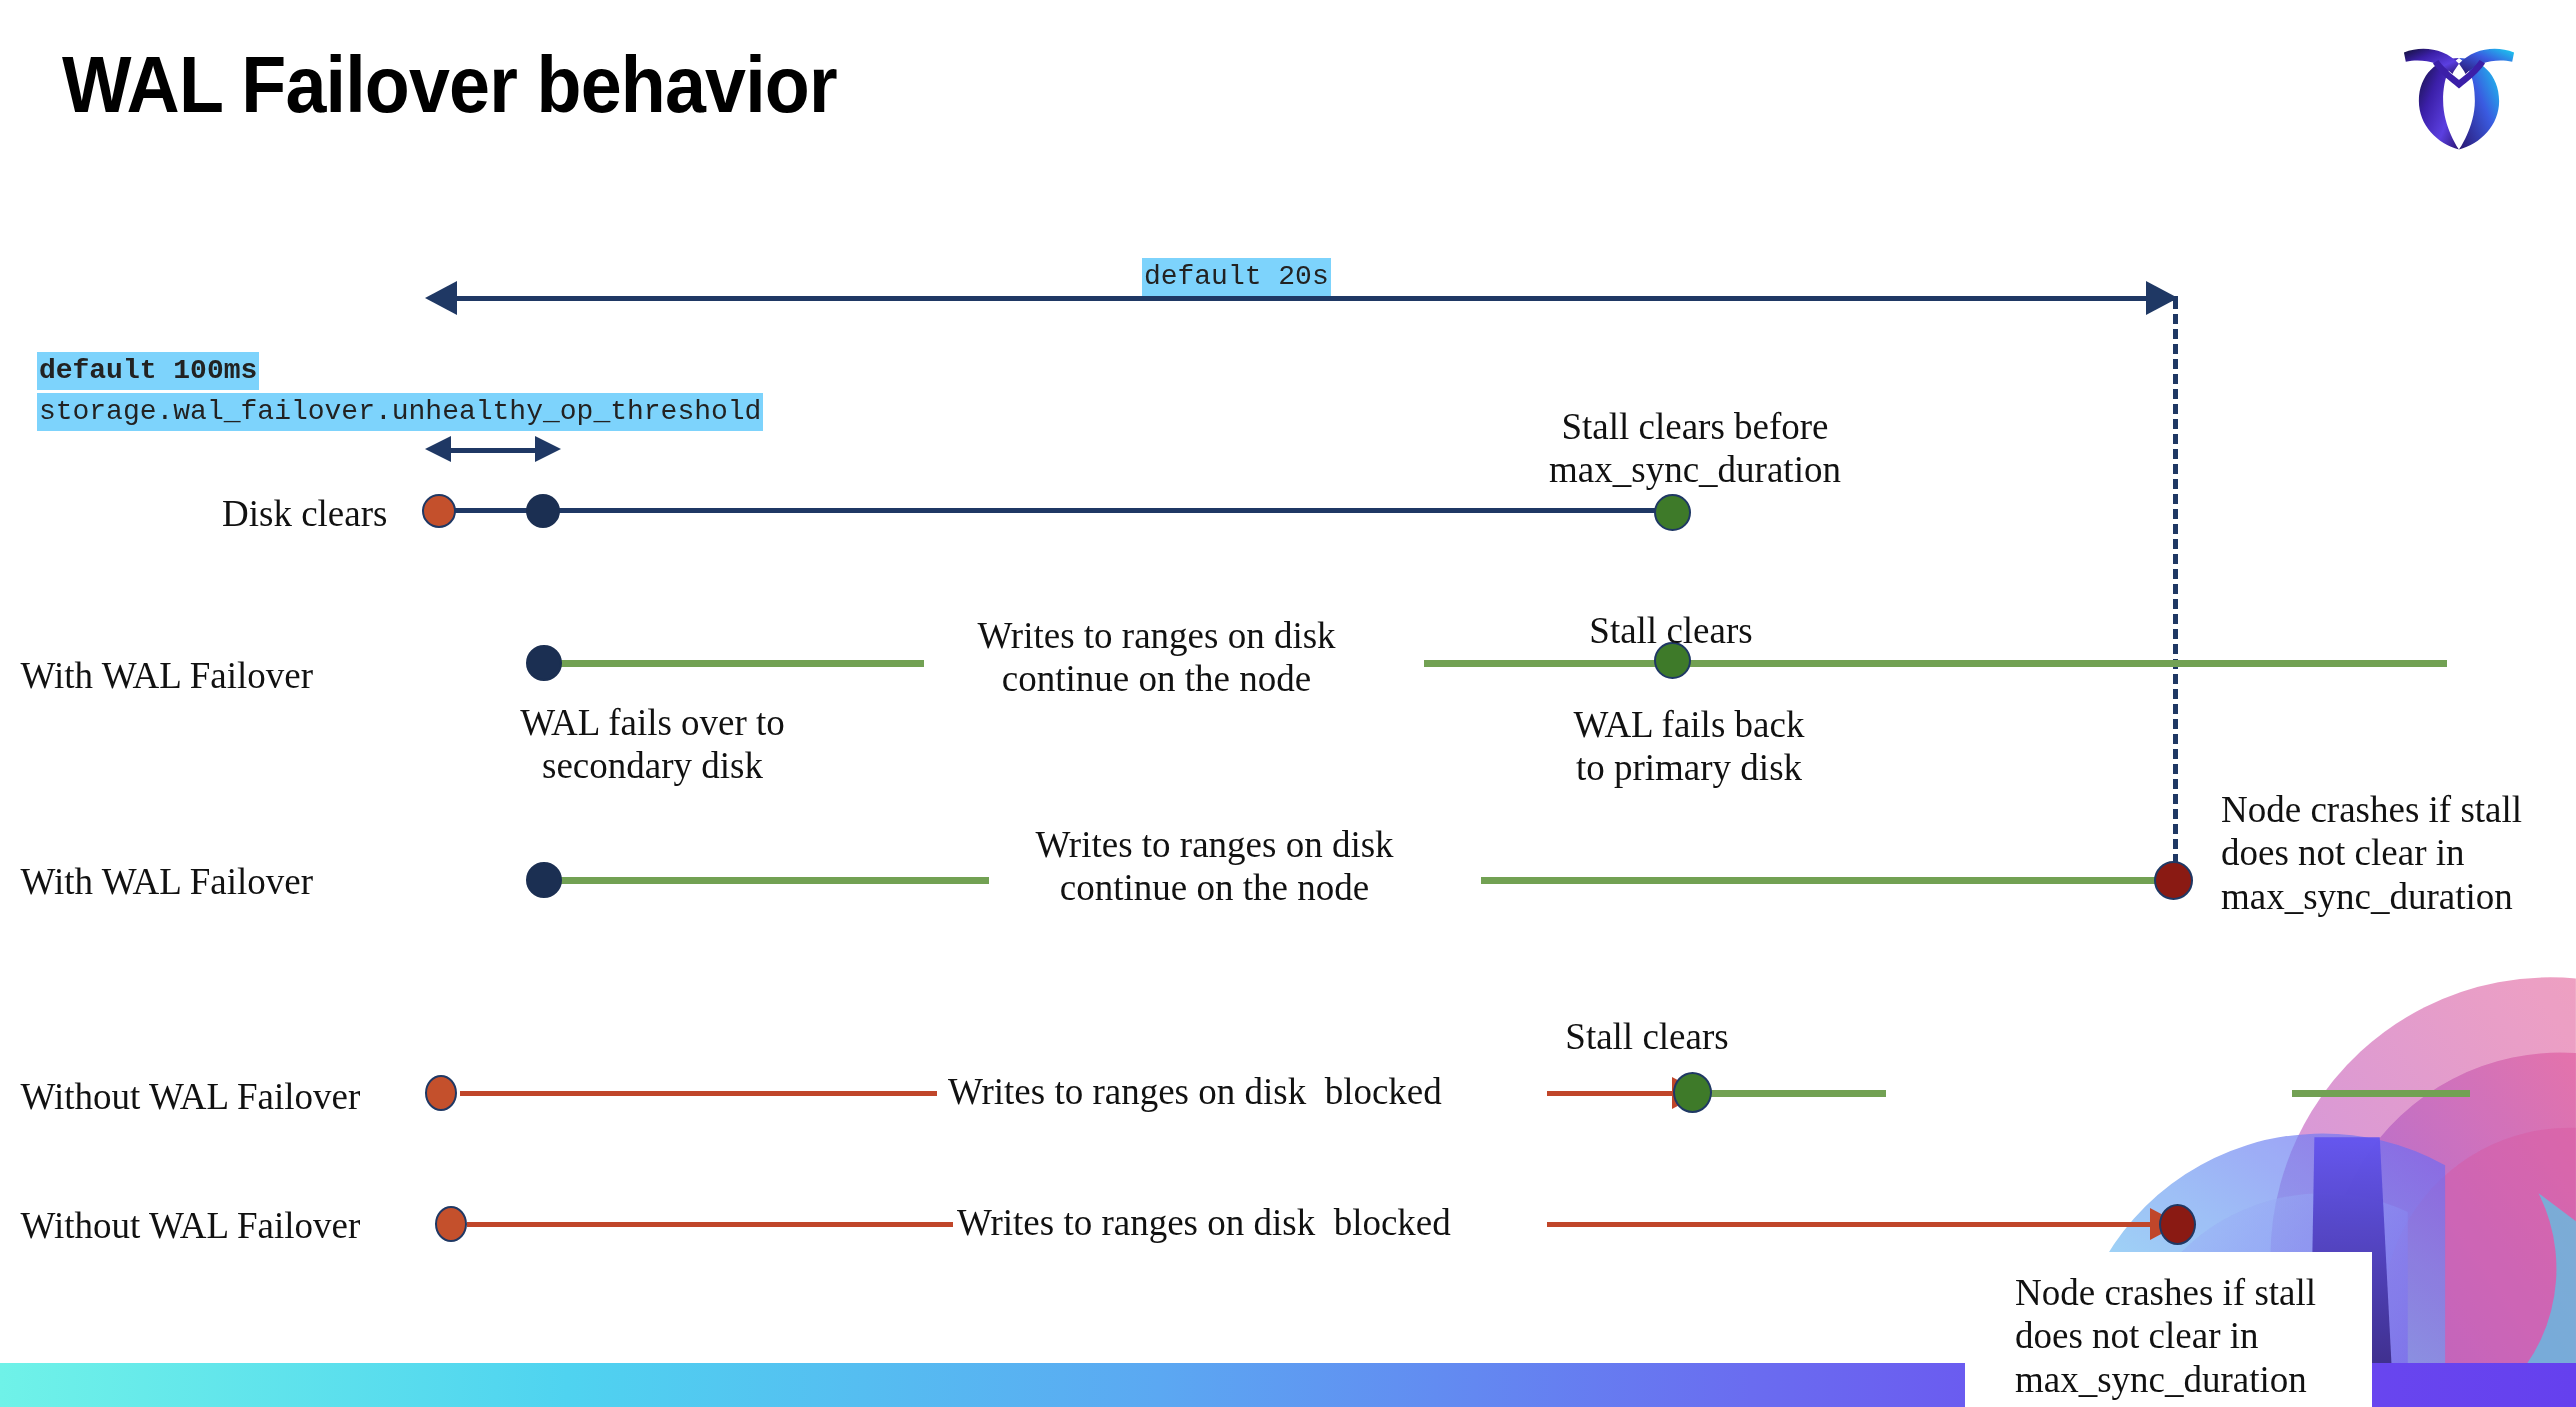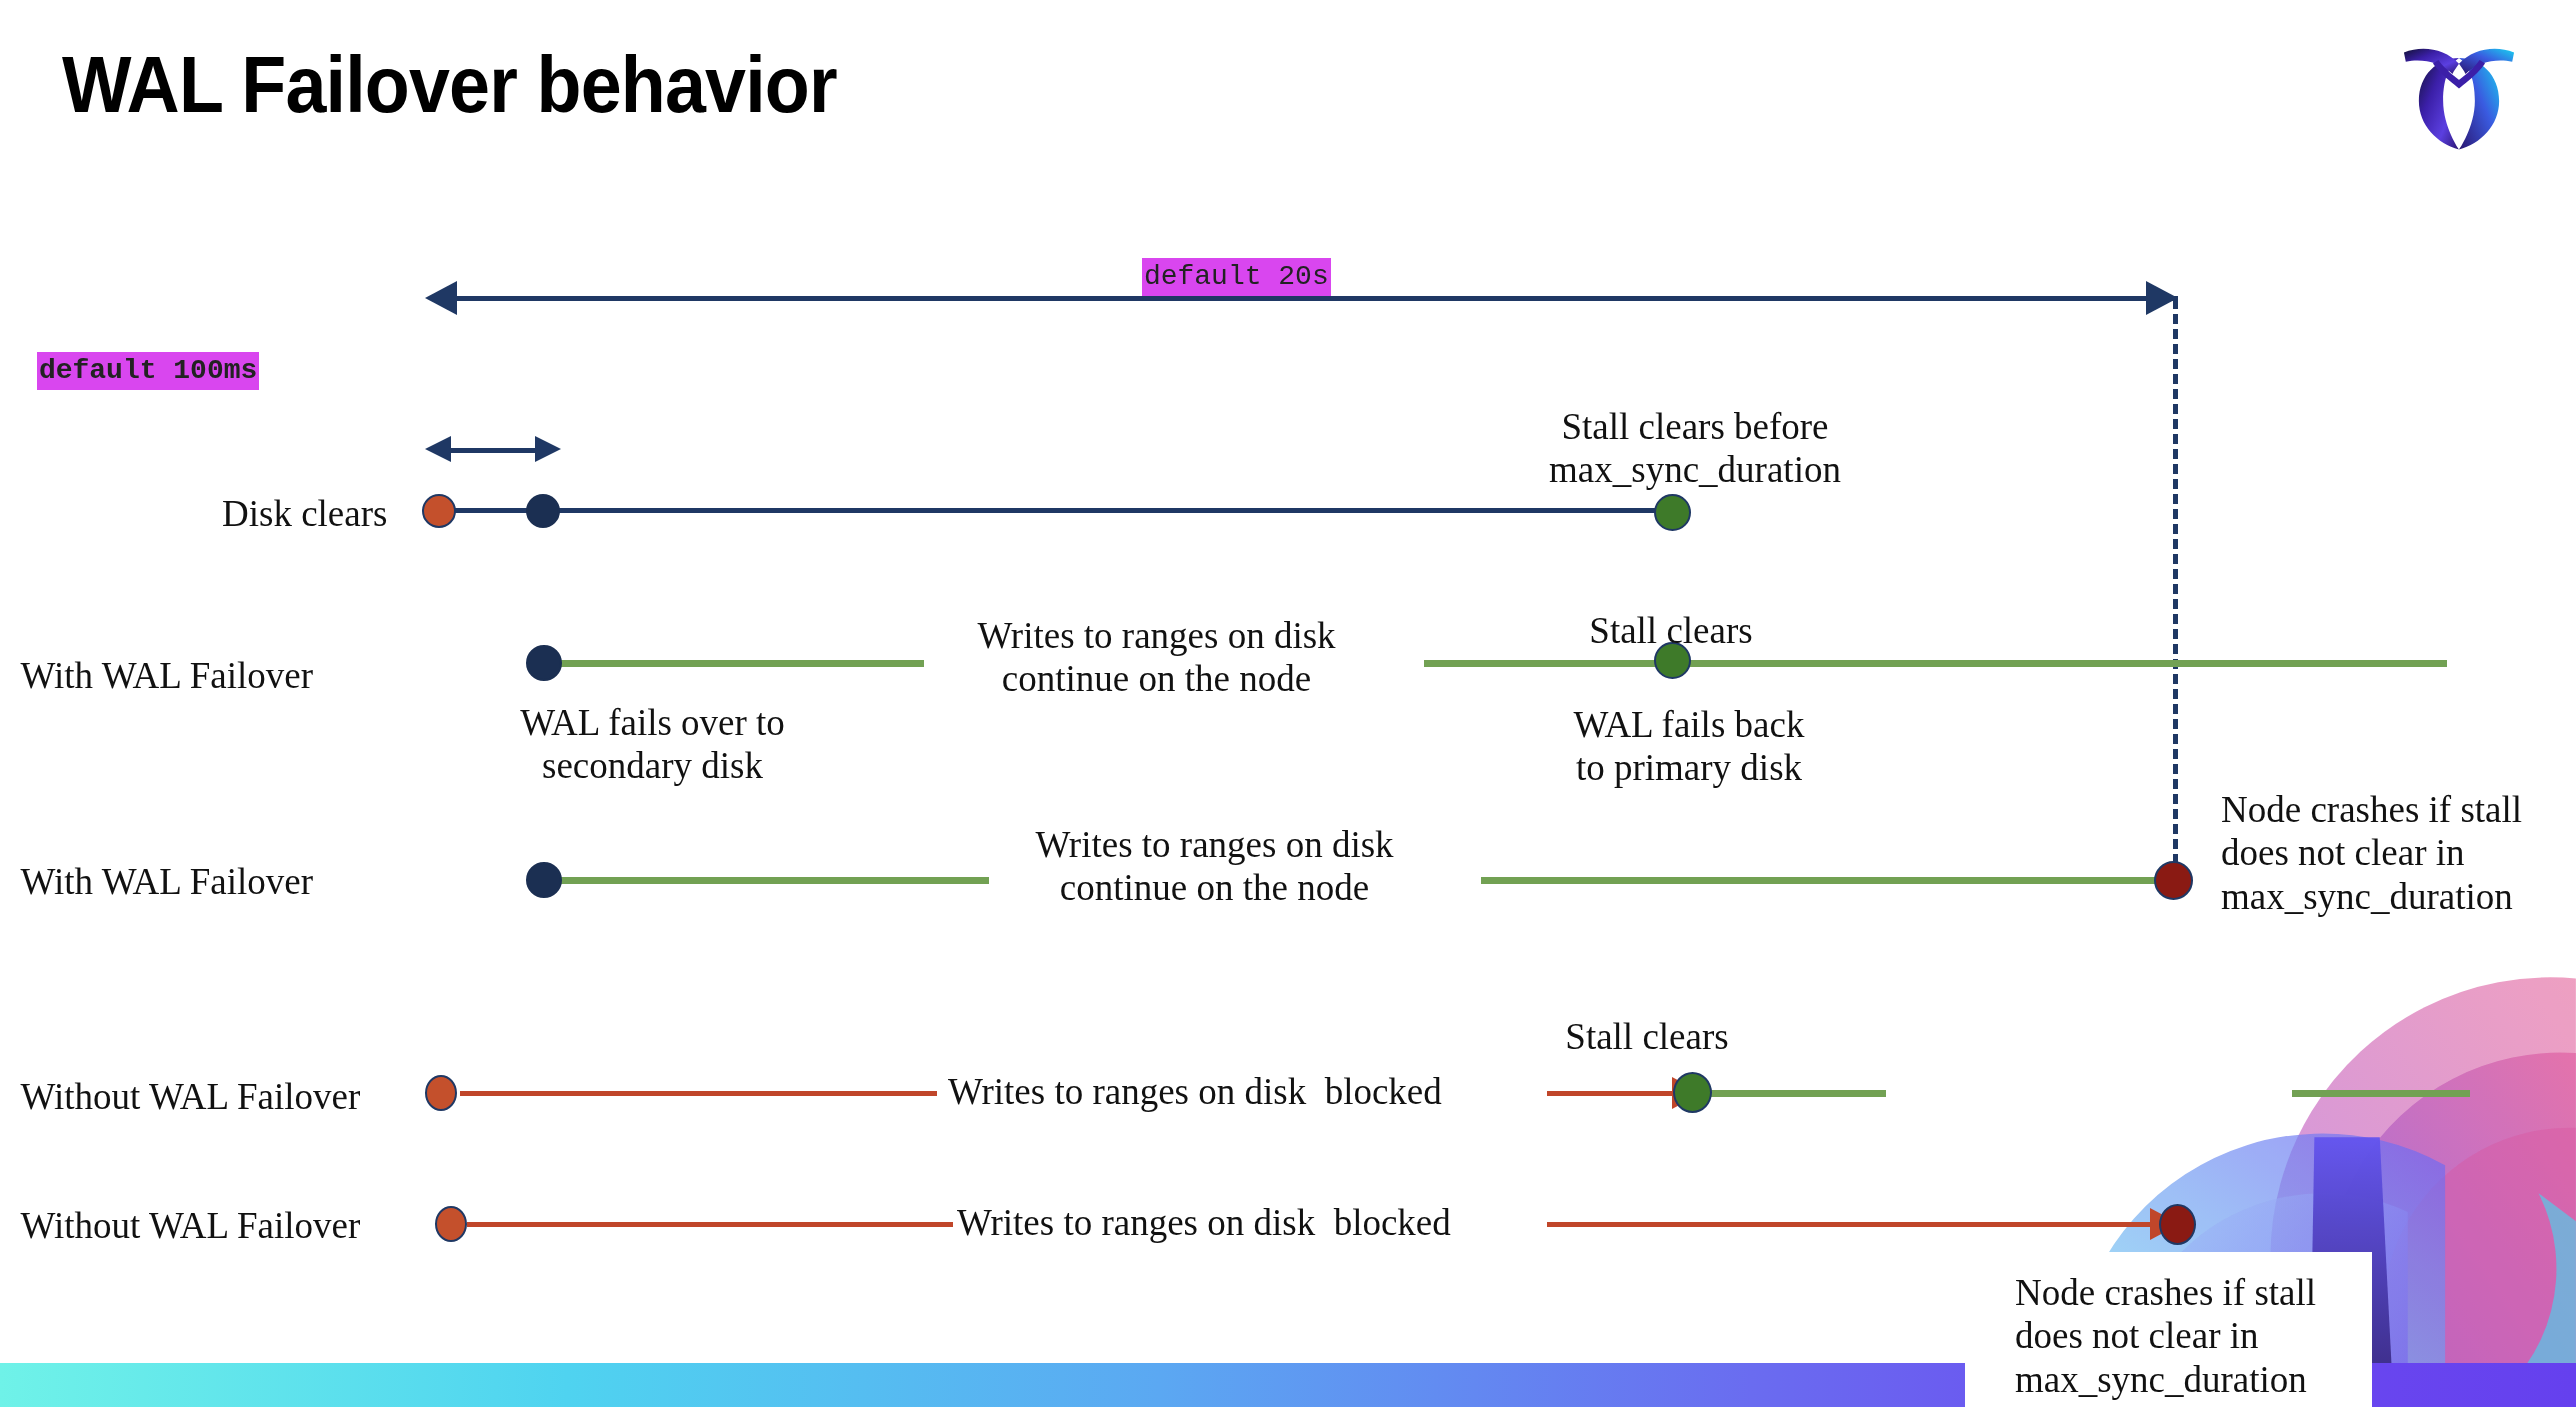--- a/index.html
+++ b/index.html
@@ -31,21 +31,21 @@
     z-index:5;
   }
 
   
   .deco{position:absolute;right:0;bottom:0;width:654px;height:523px;z-index:1;pointer-events:none;}
 
   
   .code{
     position:absolute;
     font-family:"Liberation Mono", monospace;
-    font-size:28px;color:#222;background:#d946ef;
+    font-size:28px;color:#222;background:#7dd3fc;
     white-space:pre;line-height:1.28;padding:0.9px 1.9px;
     z-index:4;
   }
 
   
   .lbl{
     position:absolute;color:#111;z-index:4;
     font-family:Liberation Serif, serif;
     white-space:pre;line-height:1.17;
   }
@@ -152,20 +152,21 @@
               border-top:17px solid transparent;border-bottom:17px solid transparent;border-right:32px solid #1F3864;"></div>
 
   <div style="position:absolute;left:2146px;top:281px;width:0;height:0;z-index:3;
               border-top:17px solid transparent;border-bottom:17px solid transparent;border-left:32px solid #1F3864;"></div>
 
   <div class="code" style="left:1142px;top:258px;">default 20s</div>
 
   <div class="dashed" style="left:2173px;top:299px;height:580px;"></div>
 
   <div class="code" style="left:37px;top:352px;font-weight:bold;">default 100ms</div>
+  <div class="code" style="left:37px;top:393px;">storage.wal_failover.unhealthy_op_threshold</div>
 
   <div class="ln navy-line" style="left:439px;top:448px;width:103px;height:4.7px;"></div>
   <div style="position:absolute;left:425px;top:436px;width:0;height:0;z-index:3;
               border-top:13px solid transparent;border-bottom:13px solid transparent;border-right:26px solid #1F3864;"></div>
   <div style="position:absolute;left:535px;top:436px;width:0;height:0;z-index:3;
               border-top:13px solid transparent;border-bottom:13px solid transparent;border-left:26px solid #1F3864;"></div>
 
   <div class="lbl row-label" style="left:222px;top:492px;">Disk clears</div>
 
   <div class="ln navy-line" style="left:439px;top:508px;width:1243px;"></div>

